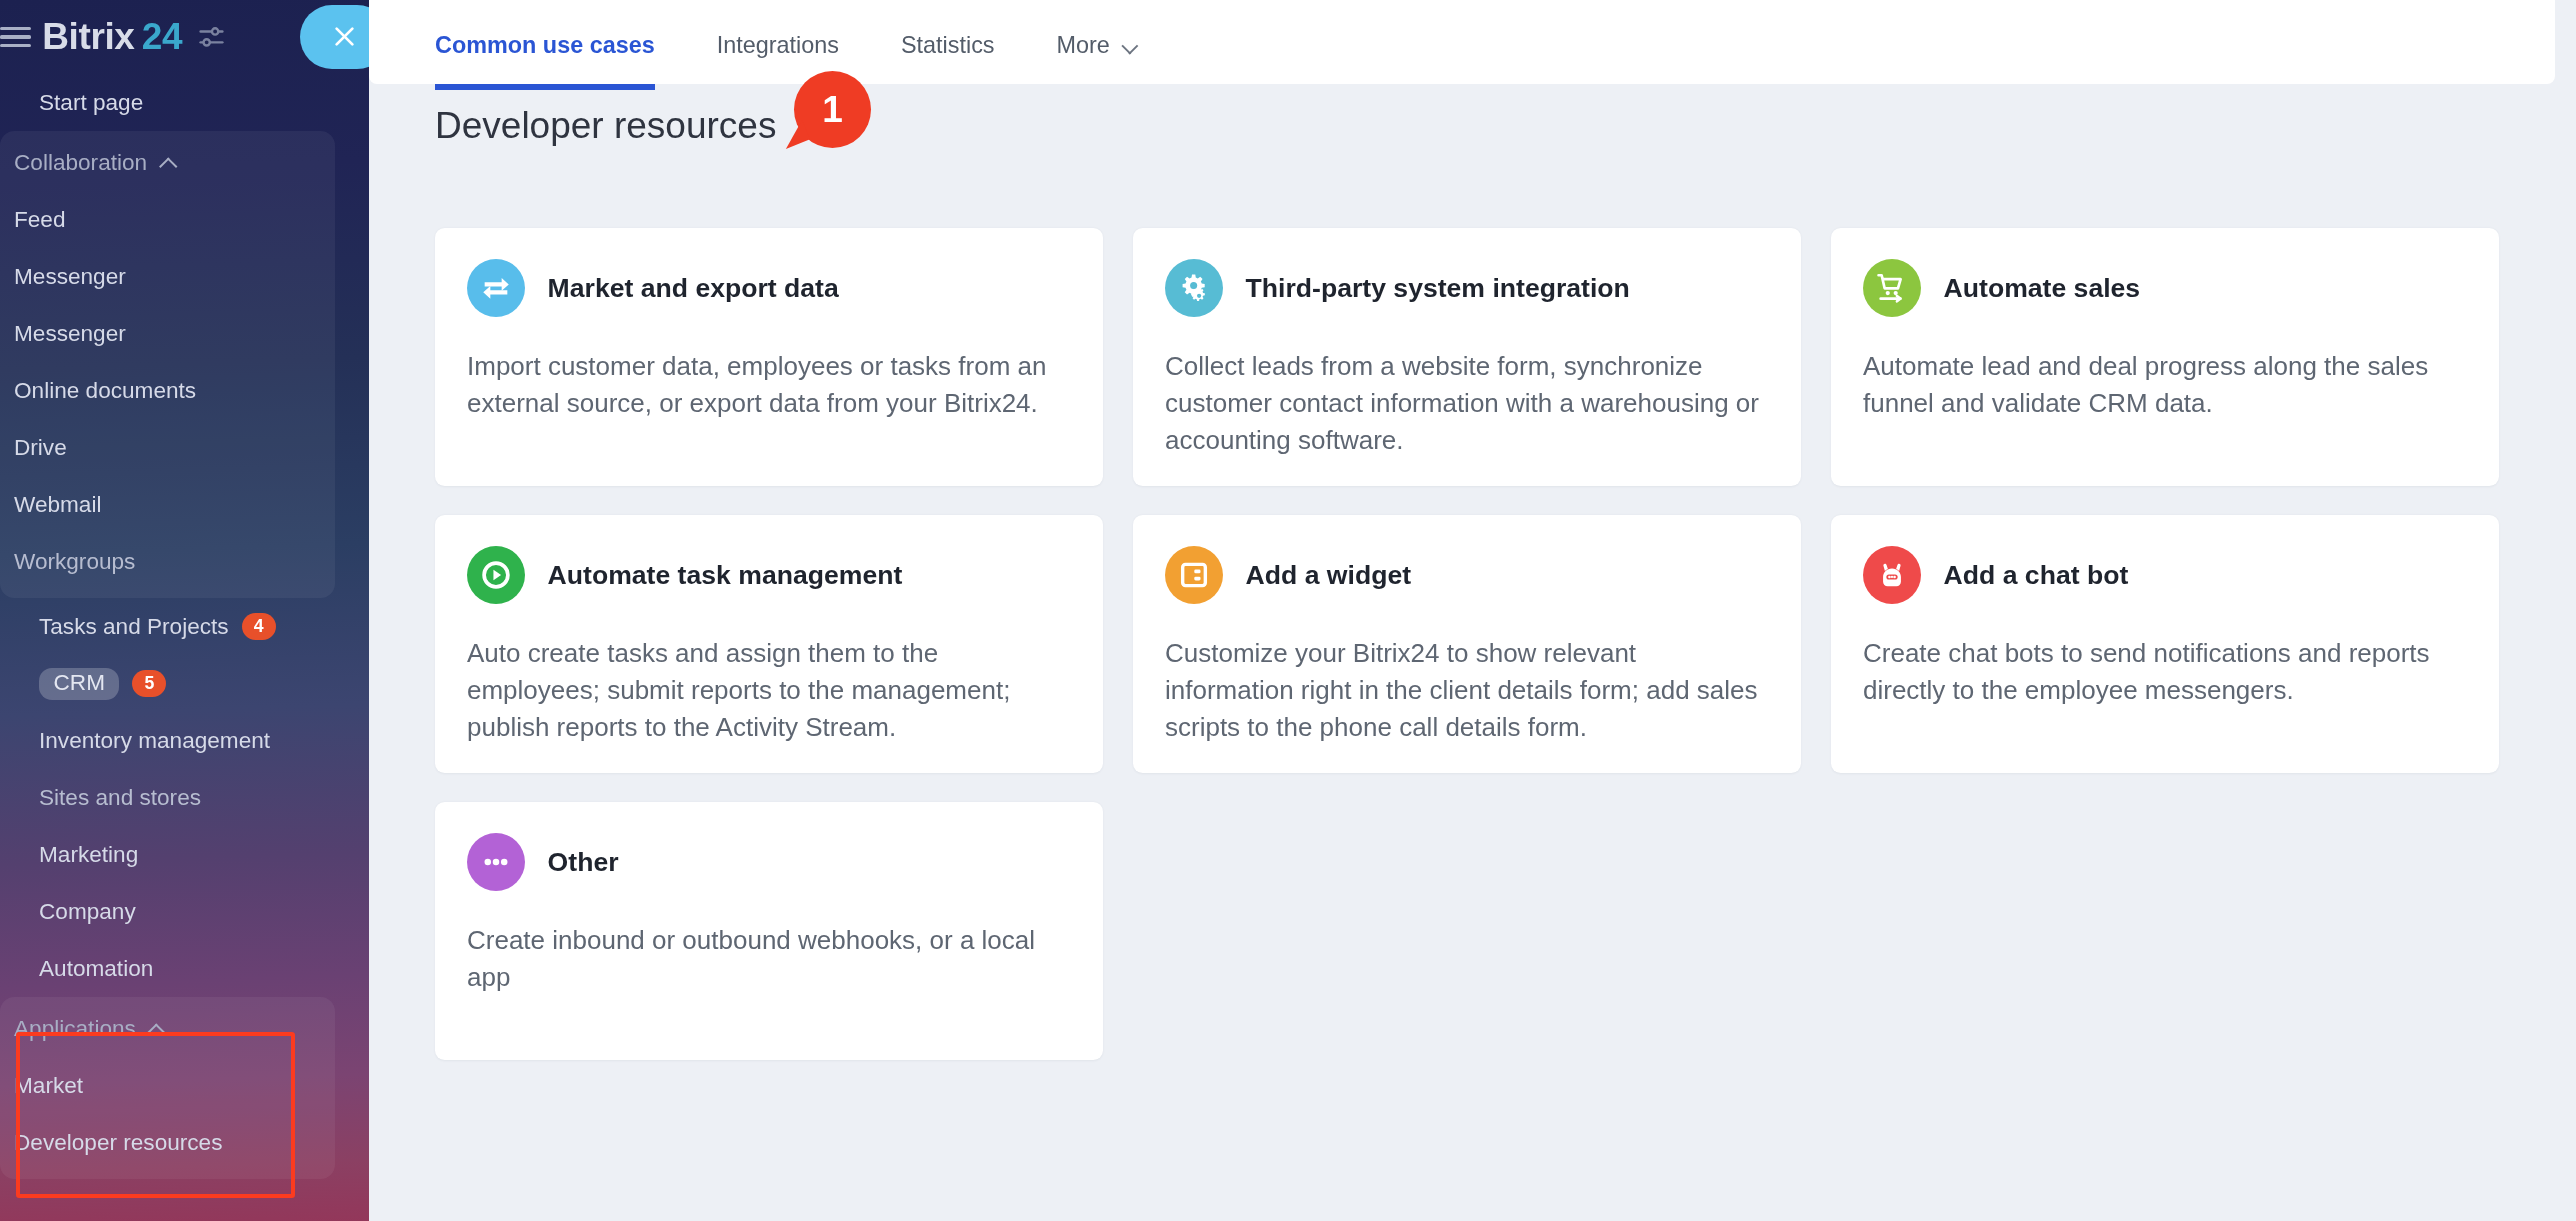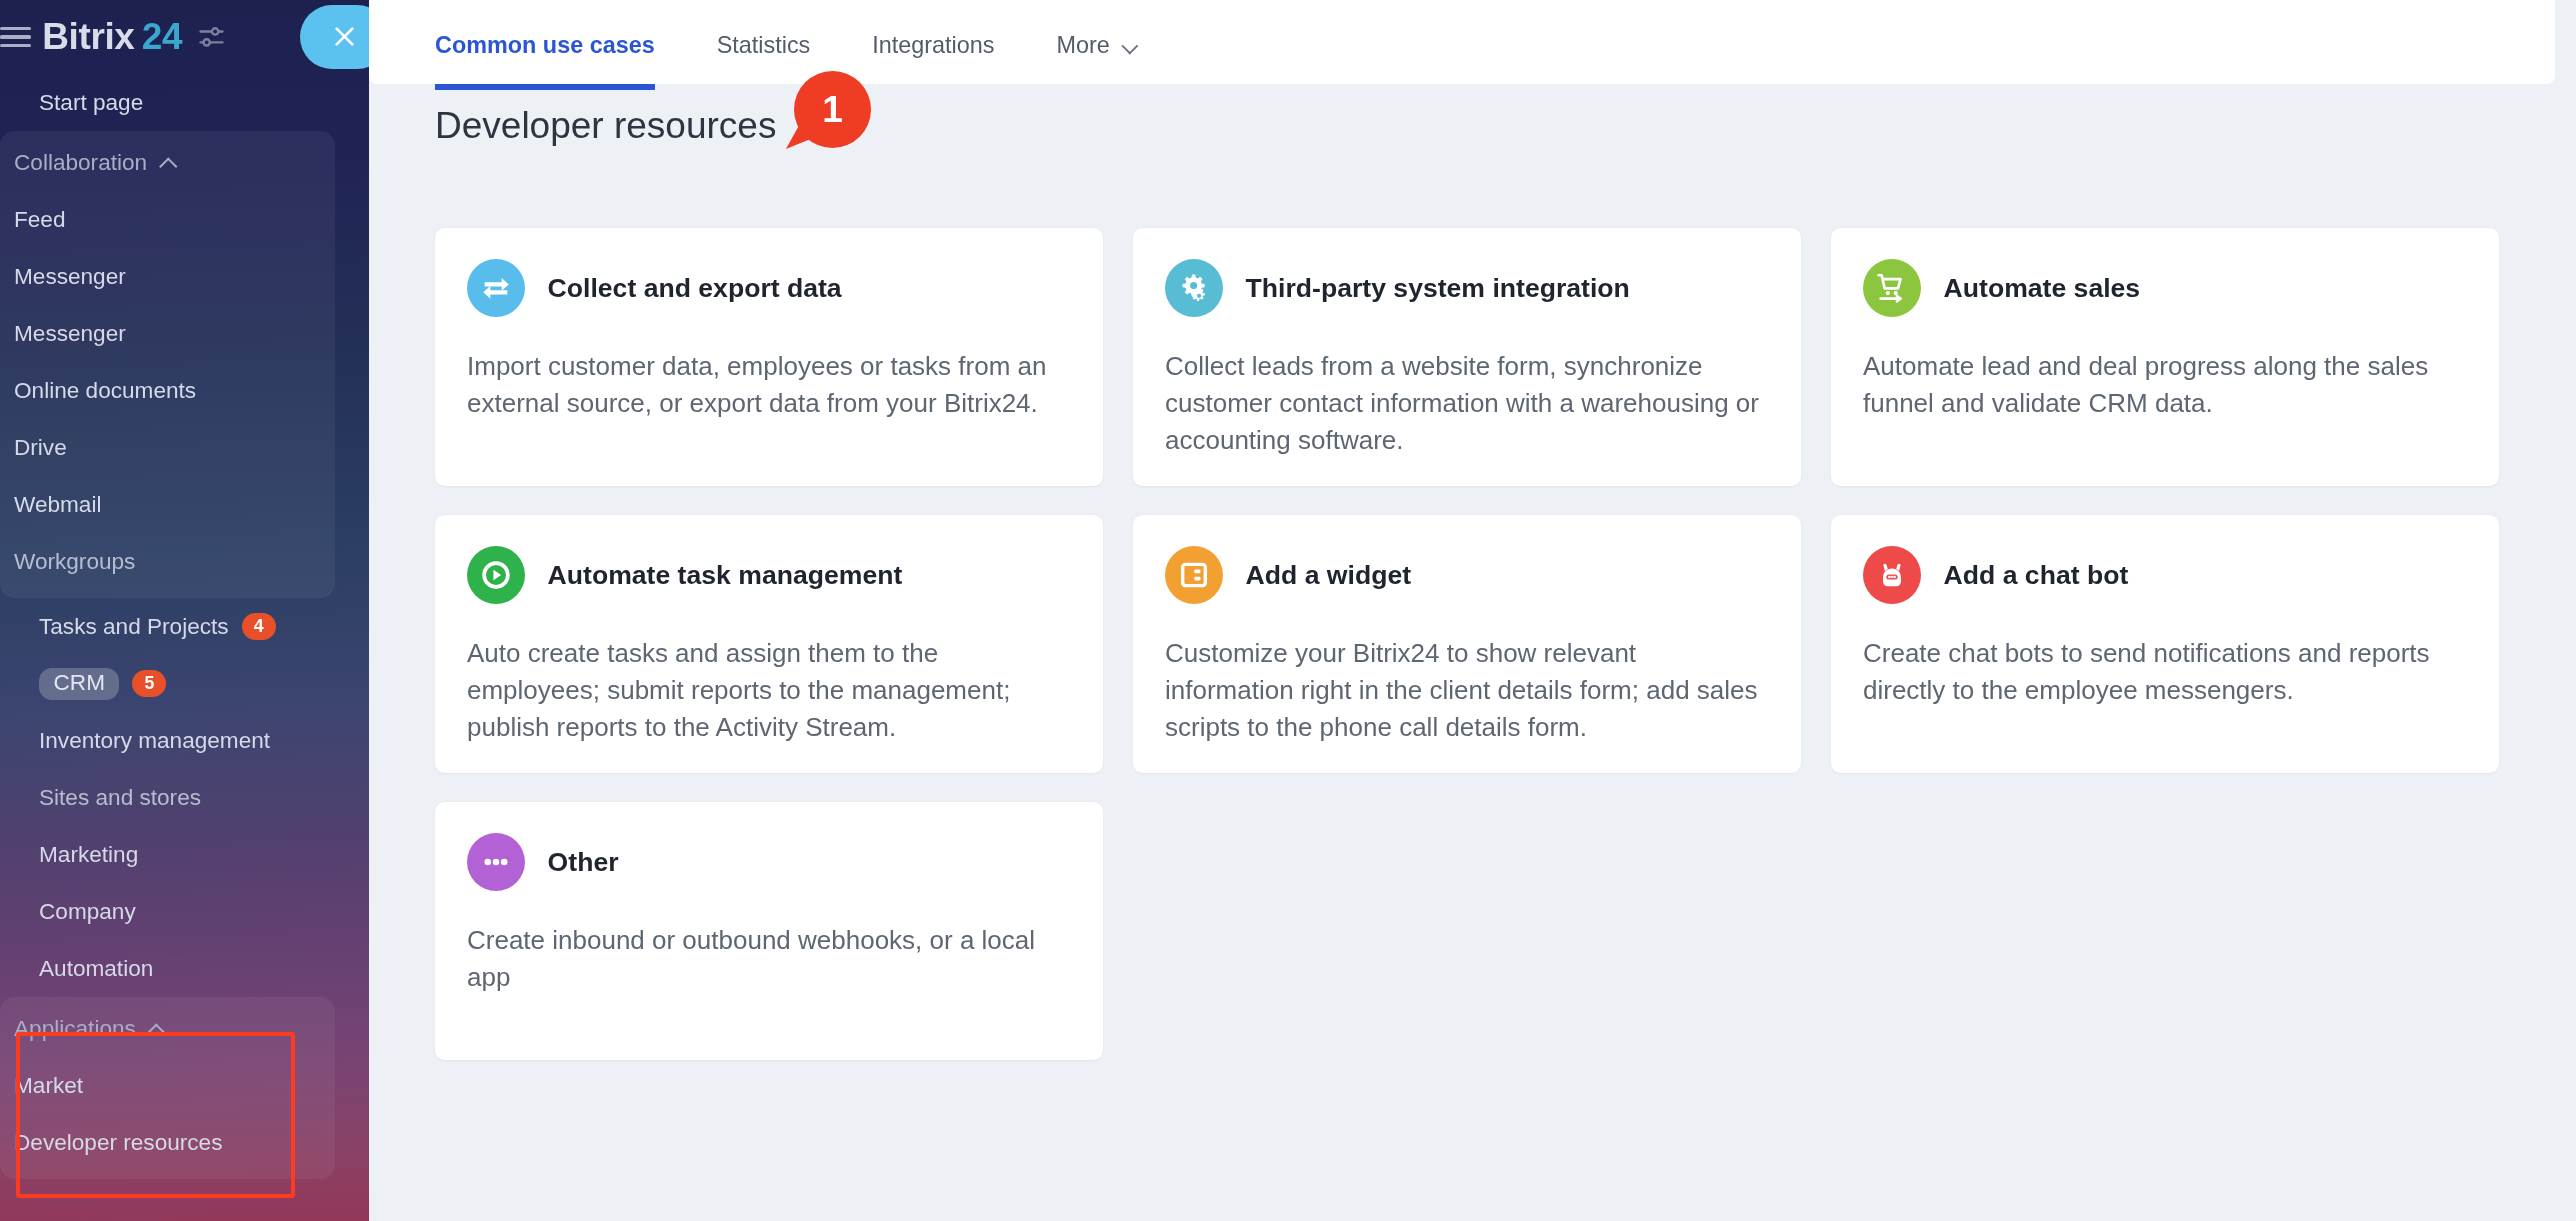--- a/index.html
+++ b/index.html
@@ -232,24 +232,24 @@
     <div class="sb-highlight"></div>
   </aside>
 
   <section class="main">
 
     <div class="tabbar">
       <div class="tab active">
         <span>Common use cases</span>
       </div>
       <div class="tab">
+        <span>Integrations</span>
+      </div>
+      <div class="tab">
         <span>Statistics</span>
-      </div>
-      <div class="tab">
-        <span>Integrations</span>
       </div>
       <div class="tab">
         <span>More</span>
         <span class="dd"></span>
       </div>
     </div>
 
     <div class="pagehead">
       <h1 class="pagetitle">Developer resources</h1>
       <span class="numbadge">1</span>
@@ -258,21 +258,21 @@
     <div class="grid">
 
       <div class="card">
         <div class="card-head">
           <span class="cicon" style="background:#58bdeb">
             <svg viewBox="0 0 24 24" fill="#fff">
                 <path d="M4 8h12V5l5 4.5L16 14v-3H4z"></path>
                 <path d="M20 16.5H8v3L3 15l5-4.5v3h12z" transform="translate(0,0)"></path>
               </svg>
           </span>
-          <span class="ctitle">Collect and export data</span>
+          <span class="ctitle">Market and export data</span>
         </div>
         <p class="cdesc">Import customer data, employees or tasks from an external source, or export data from your Bitrix24.</p>
       </div>
 
       <div class="card">
         <div class="card-head">
           <span class="cicon" style="background:#57bcd4">
             <svg viewBox="0 0 24 24" fill="#fff">
               <path d="M10.6 2.5h2.3l.35 2.1c.5.15.97.35 1.4.62l1.75-1.2 1.63 1.63-1.2 1.75c.27.43.47.9.62 1.4l2.1.35v2.3l-2.1.35c-.15.5-.35.97-.62 1.4l1.2 1.75-1.63 1.63-1.75-1.2c-.43.27-.9.47-1.4.62l-.35 2.1h-2.3l-.35-2.1a5.6 5.6 0 0 1-1.4-.62l-1.75 1.2-1.63-1.63 1.2-1.75a5.6 5.6 0 0 1-.62-1.4l-2.1-.35v-2.3l2.1-.35c.15-.5.35-.97.62-1.4l-1.2-1.75 1.63-1.63 1.75 1.2c.43-.27.9-.47 1.4-.62z"></path>
               <circle cx="11.75" cy="10.3" r="2.5" fill="#57bcd4"></circle>

